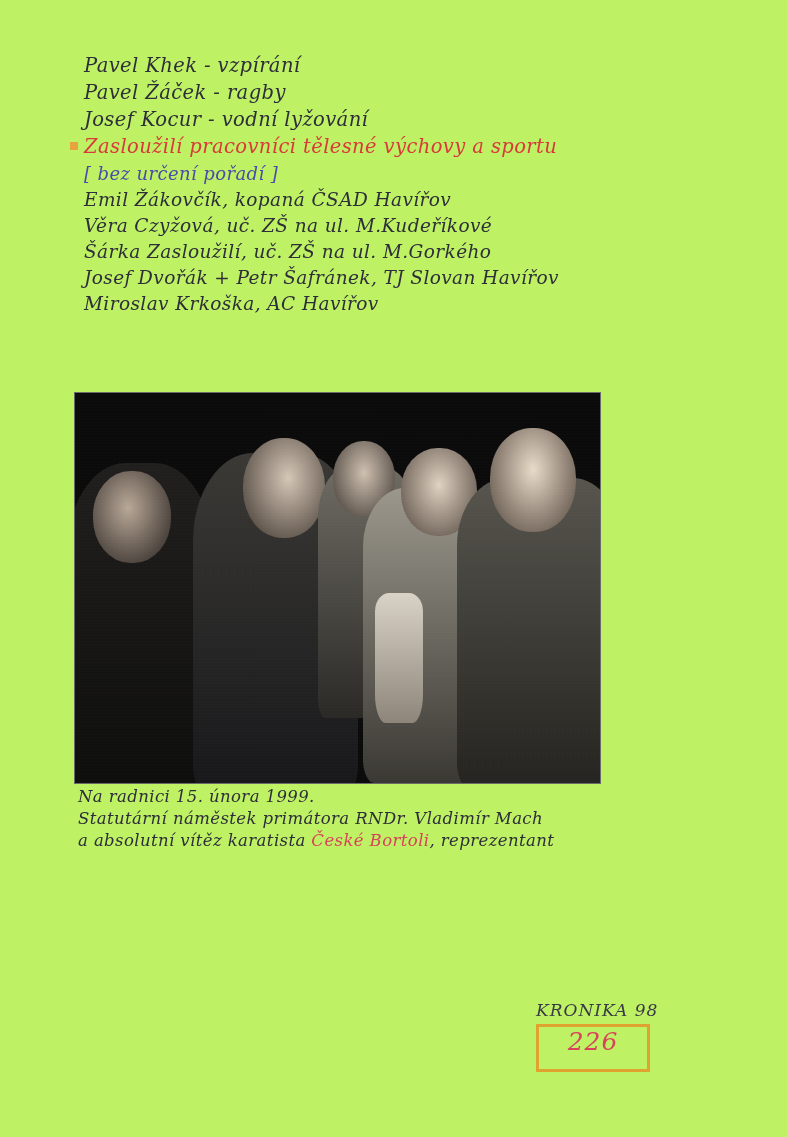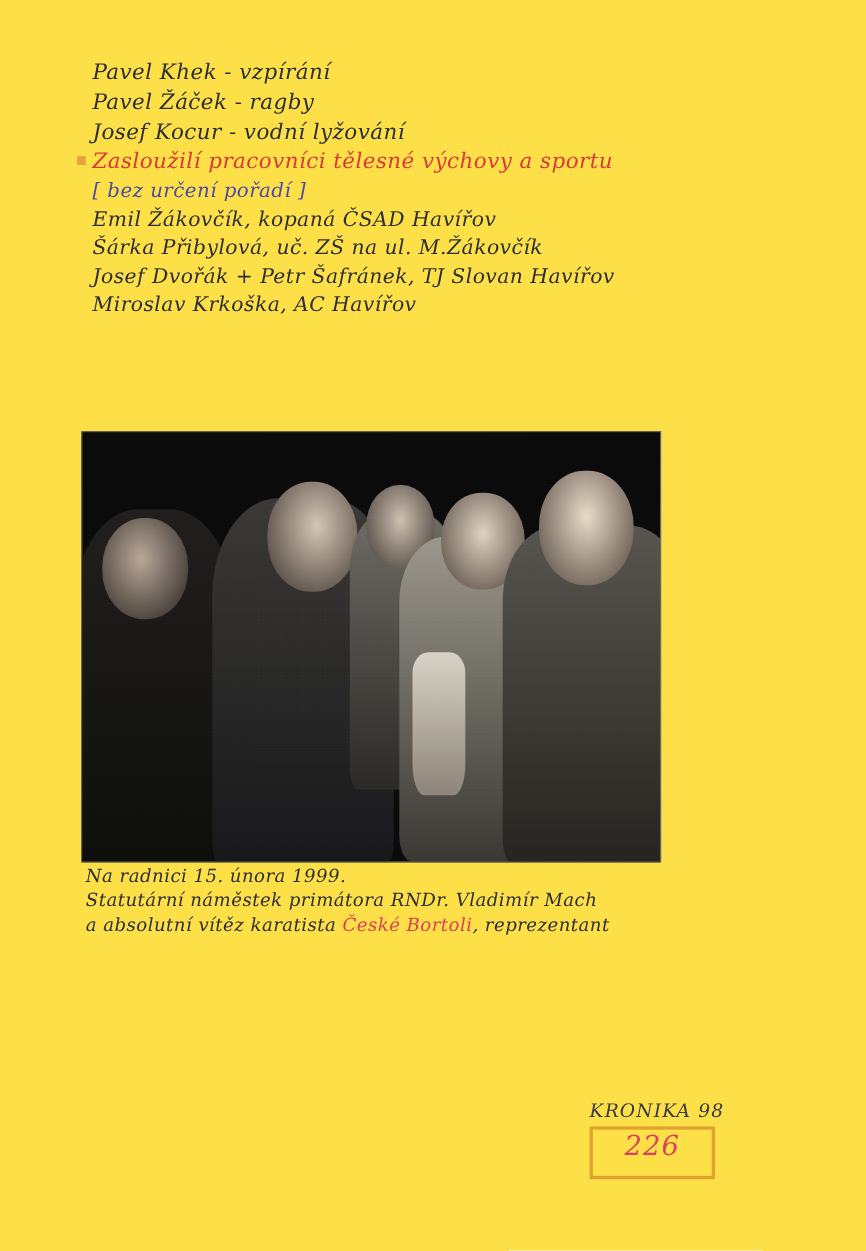--- a/index.html
+++ b/index.html
@@ -10,21 +10,21 @@
   body {
     width: 787px;
     height: 1137px;
     position: relative;
     overflow: hidden;
     font-family: "DejaVu Sans", sans-serif;
   }
   .page {
     position: absolute;
     inset: 0;
-    background: #fde047;
+    background: #bef264;
   }
   
   .hand {
     font-family: "DejaVu Serif", serif;
     font-style: italic;
     color: #2e2e38;
     letter-spacing: 0.4px;
   }
   .lines {
     position: absolute;
@@ -151,21 +151,22 @@
     <div class="line hand">Pavel Žáček - ragby</div>
     <div class="line hand">Josef Kocur - vodní lyžování</div>
 
     <div class="bullet-line hand gap-top">
       <span class="bullet-square"></span>
       <span>Zasloužilí pracovníci tělesné výchovy a sportu</span>
     </div>
     <div class="sub-bracket hand">[ bez určení pořadí ]</div>
 
     <div class="line small hand gap-top">Emil Žákovčík, kopaná  ČSAD Havířov</div>
-    <div class="line small hand">Šárka Přibylová, uč. ZŠ na ul. M.Žákovčík</div>
+    <div class="line small hand">Věra Czyžová, uč. ZŠ na ul. M.Kudeříkové</div>
+    <div class="line small hand">Šárka Zasloužilí, uč. ZŠ na ul. M.Gorkého</div>
     <div class="line small hand gap-top">Josef Dvořák + Petr Šafránek, TJ Slovan Havířov</div>
     <div class="line small hand">Miroslav Krkoška, AC Havířov</div>
   </div>
 
   <div class="photo-wrap">
     <div class="photo">
 
       <div class="fig" style="left:-10px; top:70px; width:150px; height:330px; background:linear-gradient(180deg,#201f1e,#0d0d0c); border-radius:40% 40% 10% 10% / 30% 30% 10% 10%;"></div>
       <div class="fig" style="left:18px; top:78px; width:78px; height:92px; background:radial-gradient(ellipse at 45% 40%, #b9a898, #4a423c 75%); border-radius:48%;"></div>
 

